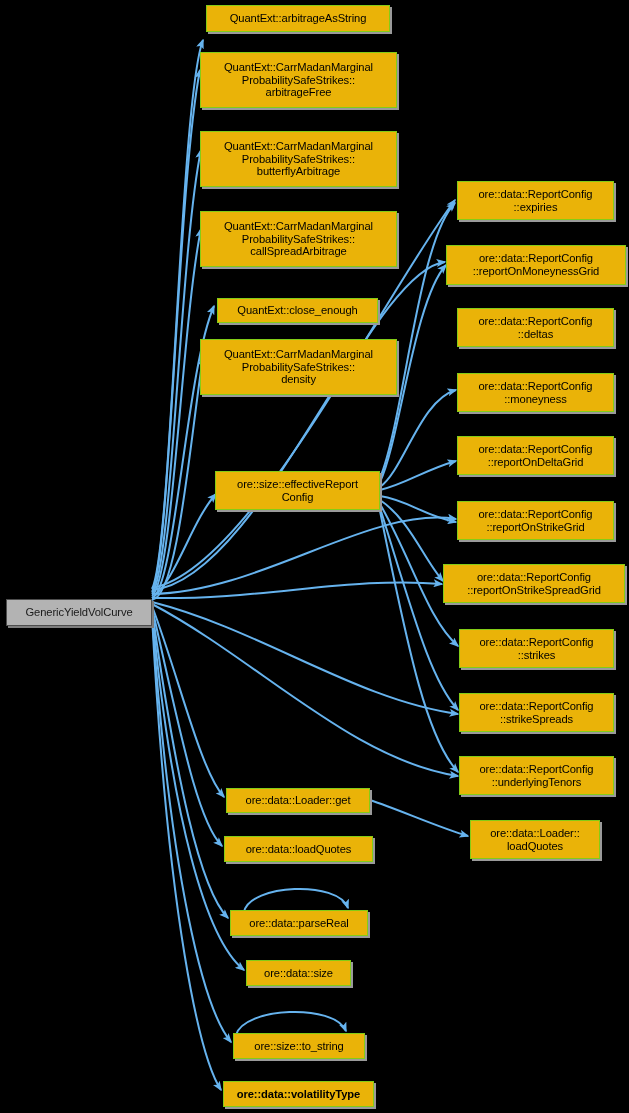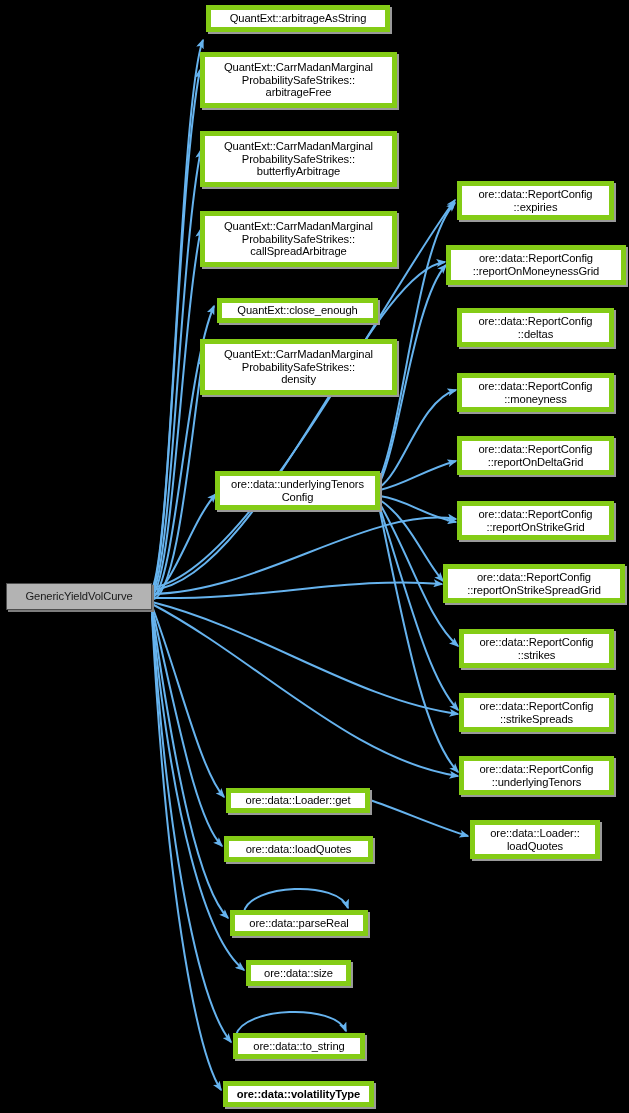--- a/index.html
+++ b/index.html
@@ -18,40 +18,41 @@
   #edges {
     position: absolute;
     left: 0;
     top: 0;
     width: 629px;
     height: 1113px;
   }
   .node {
     position: absolute;
     box-sizing: border-box;
-    background: #ffffff;
-    border: 5px solid #84cc16;
+    background: #eab308;
+    border: 1px solid #84cc16;
     box-shadow: 2px 2px 0 0 #9a9a9a;
     display: flex;
     align-items: center;
     justify-content: center;
     text-align: center;
     color: #000000;
     font-size: 11.2px;
     line-height: 12.6px;
     letter-spacing: -0.1px;
     white-space: pre-line;
     padding: 0 2px;
     z-index: 3;
   }
   .node.source {
     background: #b3b3b3;
     border: 1px solid #4d4d4d;
     box-shadow: 2px 2px 0 0 #7d7d7d;
     color: #1a1a1a;
+    margin-top: 16px;
   }
   .node-label {
     display: block;
     width: 100%;
     white-space: pre-line;
   }
 </style>
 </head>
 <body>
 
@@ -105,27 +106,27 @@
       <div class="node" style="left: 200px; top: 131px; width: 197px; height: 56px;"><span class="node-label">QuantExt::CarrMadanMarginal
 ProbabilitySafeStrikes::
 butterflyArbitrage</span></div>
       <div class="node" style="left: 200px; top: 211px; width: 197px; height: 56px;"><span class="node-label">QuantExt::CarrMadanMarginal
 ProbabilitySafeStrikes::
 callSpreadArbitrage</span></div>
       <div class="node" style="left: 217px; top: 291px; width: 161px; height: 25px; margin-top: 7px;"><span class="node-label">QuantExt::close_enough</span></div>
       <div class="node" style="left: 200px; top: 339px; width: 197px; height: 56px;"><span class="node-label">QuantExt::CarrMadanMarginal
 ProbabilitySafeStrikes::
 density</span></div>
-      <div class="node" style="left: 215px; top: 471px; width: 165px; height: 39px;"><span class="node-label">ore::data::underlyingTenors
+      <div class="node" style="left: 215px; top: 471px; width: 165px; height: 39px;"><span class="node-label">ore::size::effectiveReport
 Config</span></div>
       <div class="node" style="left: 226px; top: 788px; width: 144px; height: 25px;"><span class="node-label">ore::data::Loader::get</span></div>
       <div class="node" style="left: 224px; top: 836px; width: 149px; height: 26px;"><span class="node-label">ore::data::loadQuotes</span></div>
       <div class="node" style="left: 230px; top: 910px; width: 138px; height: 26px;"><span class="node-label">ore::data::parseReal</span></div>
       <div class="node" style="left: 246px; top: 960px; width: 105px; height: 26px;"><span class="node-label">ore::data::size</span></div>
-      <div class="node" style="left: 233px; top: 1033px; width: 132px; height: 26px;"><span class="node-label">ore::data::to_string</span></div>
+      <div class="node" style="left: 233px; top: 1033px; width: 132px; height: 26px;"><span class="node-label">ore::size::to_string</span></div>
       <div class="node" style="left: 223px; top: 1081px; width: 151px; height: 26px; font-weight: bold;"><span class="node-label">ore::data::volatilityType</span></div>
       <div class="node" style="left: 457px; top: 181px; width: 157px; height: 39px;"><span class="node-label">ore::data::ReportConfig
 ::expiries</span></div>
       <div class="node" style="left: 446px; top: 245px; width: 180px; height: 40px;"><span class="node-label">ore::data::ReportConfig
 ::reportOnMoneynessGrid</span></div>
       <div class="node" style="left: 457px; top: 308px; width: 157px; height: 39px;"><span class="node-label">ore::data::ReportConfig
 ::deltas</span></div>
       <div class="node" style="left: 457px; top: 373px; width: 157px; height: 39px;"><span class="node-label">ore::data::ReportConfig
 ::moneyness</span></div>
       <div class="node" style="left: 457px; top: 436px; width: 157px; height: 39px;"><span class="node-label">ore::data::ReportConfig

